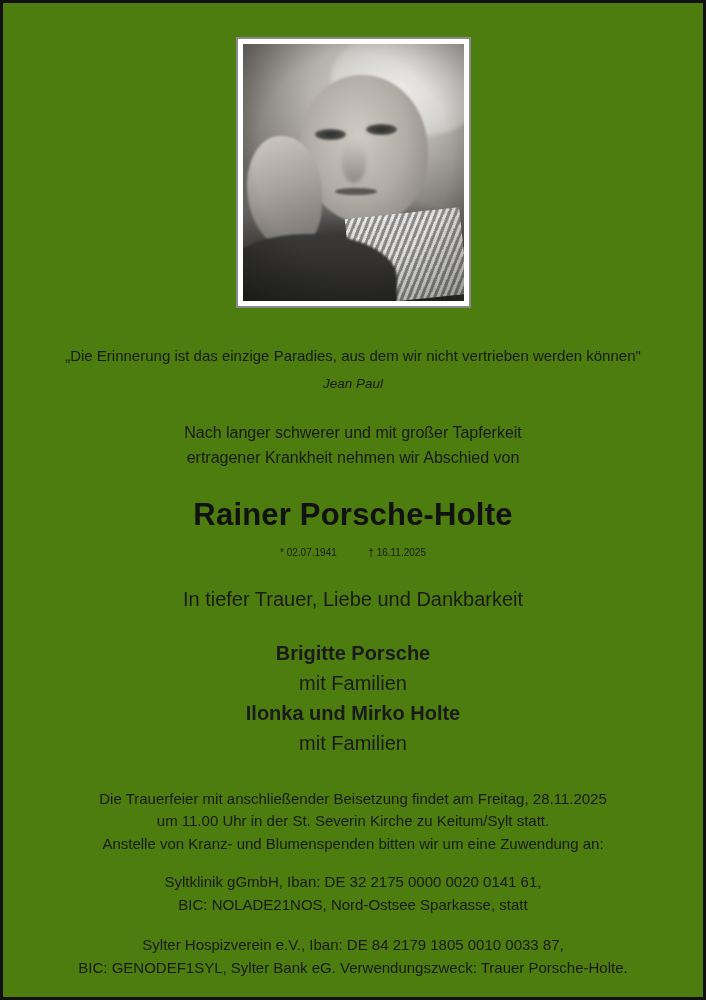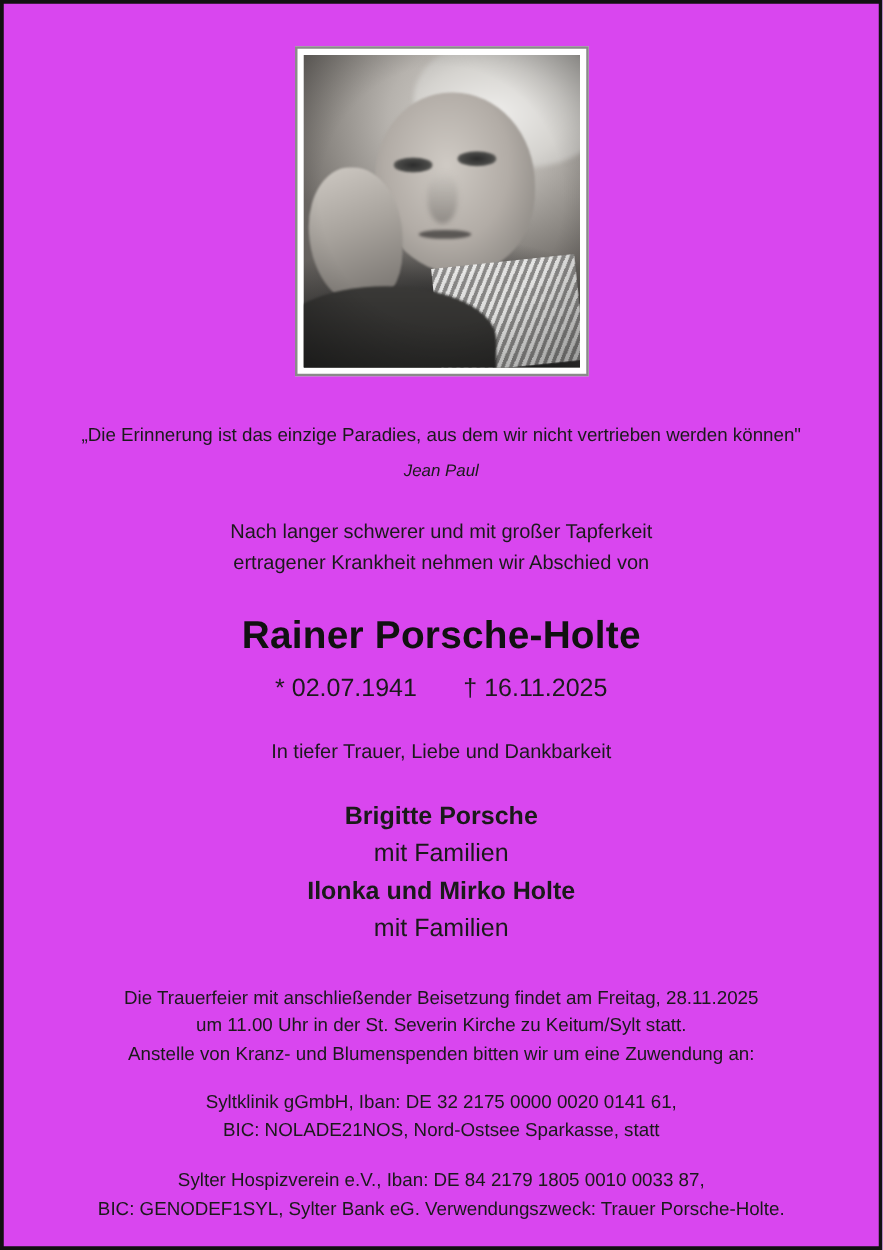--- a/index.html
+++ b/index.html
@@ -12,21 +12,21 @@
     height: 1000px;
     font-family: "Liberation Sans", sans-serif;
     color: #1a1a1a;
     overflow: hidden;
   }
   .obituary {
     position: relative;
     width: 706px;
     height: 1000px;
     box-sizing: border-box;
-    background: #d946ef;
+    background: #4d7c0f;
     border: 3px solid #111111;
     padding: 0;
   }
   .inner {
     box-sizing: border-box;
     width: 100%;
     height: 100%;
     padding: 26px 34px 18px 34px;
     display: flex;
     flex-direction: column;
@@ -171,31 +171,31 @@
   }
   .name {
     margin-top: 26px;
     font-size: 31px;
     font-weight: bold;
     letter-spacing: 0.2px;
     color: #111111;
   }
   .dates {
     margin-top: 14px;
-    font-size: 20px;
+    font-size: 10px;
     color: #1a1a1a;
     text-align: center;
   }
   .dates .sep {
     display: inline-block;
     width: 26px;
   }
   .mourning-line {
     margin-top: 30px;
-    font-size: 16px;
+    font-size: 20px;
     color: #1a1a1a;
   }
   .family {
     margin-top: 27px;
     font-size: 20px;
     line-height: 1.5;
   }
   .family .strong {
     font-weight: bold;
   }

